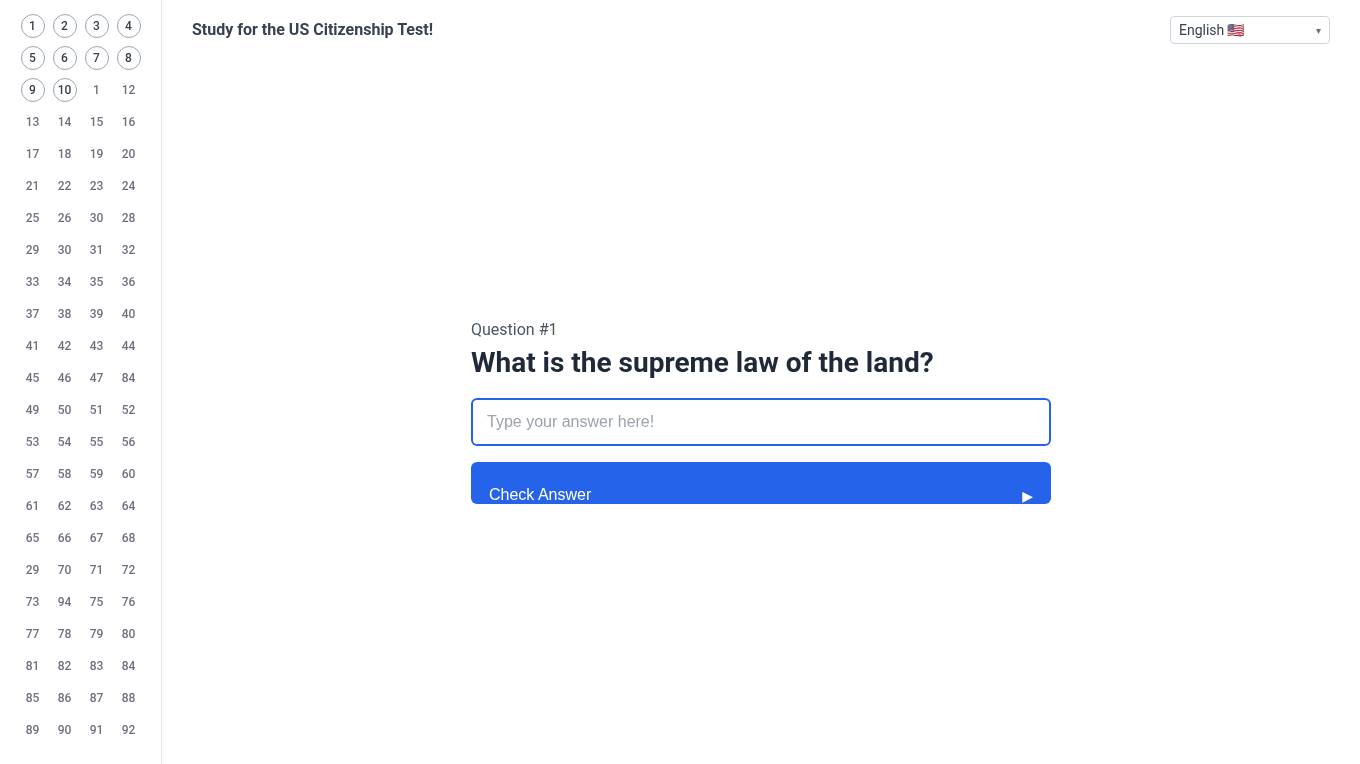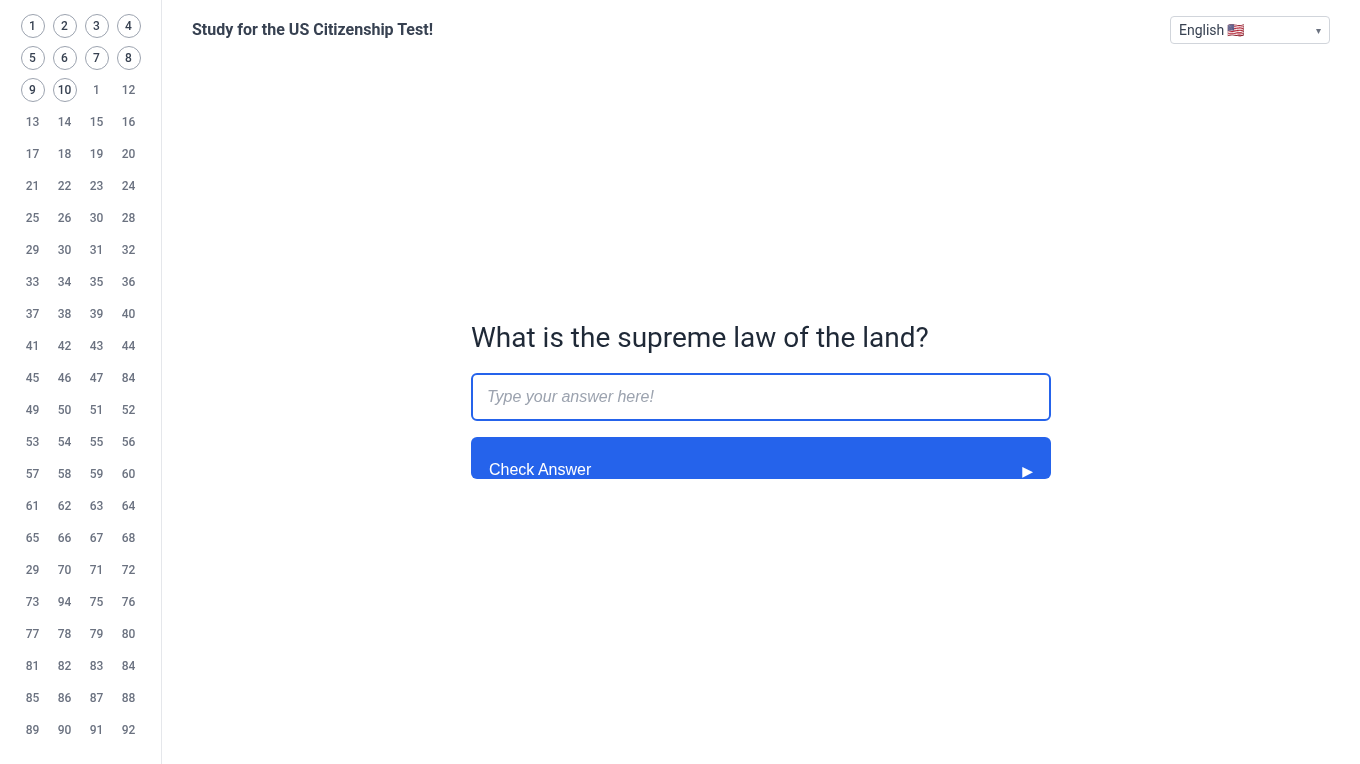--- a/index.html
+++ b/index.html
@@ -88,35 +88,34 @@
     transform: translateX(-50%);
     width: 580px;
   }
   .q-label {
     font-size: 16px;
     color: #4b5563;
     margin-bottom: 6px;
   }
   .q-text {
     font-size: 28px;
-    font-weight: 400;
+    font-weight: 700;
     color: #1f2937;
     margin-bottom: 18px;
     line-height: 1.25;
   }
   .answer-input {
     width: 100%;
     height: 48px;
     border: 2px solid #2563eb;
     border-radius: 6px;
     padding: 7px 14px;
     font-size: 16px;
     outline: none;
     color: #1f2937;
-    font-style: italic;
   }
   .answer-input::placeholder {
     color: #9ca3af;
   }
   .check-btn {
     margin-top: 16px;
     width: 100%;
     height: 42px;
     background: #2563eb;
     border: none;
@@ -237,20 +236,21 @@
 
   <main class="main">
     <div class="page-title">Study for the US Citizenship Test!</div>
 
     <div class="lang-select">
       <span>English 🇺🇸</span>
       <span class="chev">▾</span>
     </div>
 
     <div class="question-block">
+      <div class="q-label">Question #1</div>
       <div class="q-text">What is the supreme law of the land?</div>
 
       <input type="text" class="answer-input" placeholder="Type your answer here!" style="">
 
       <button class="check-btn">
         <span>Check Answer</span>
         <span class="play">▶</span>
       </button>
     </div>
   </main>

